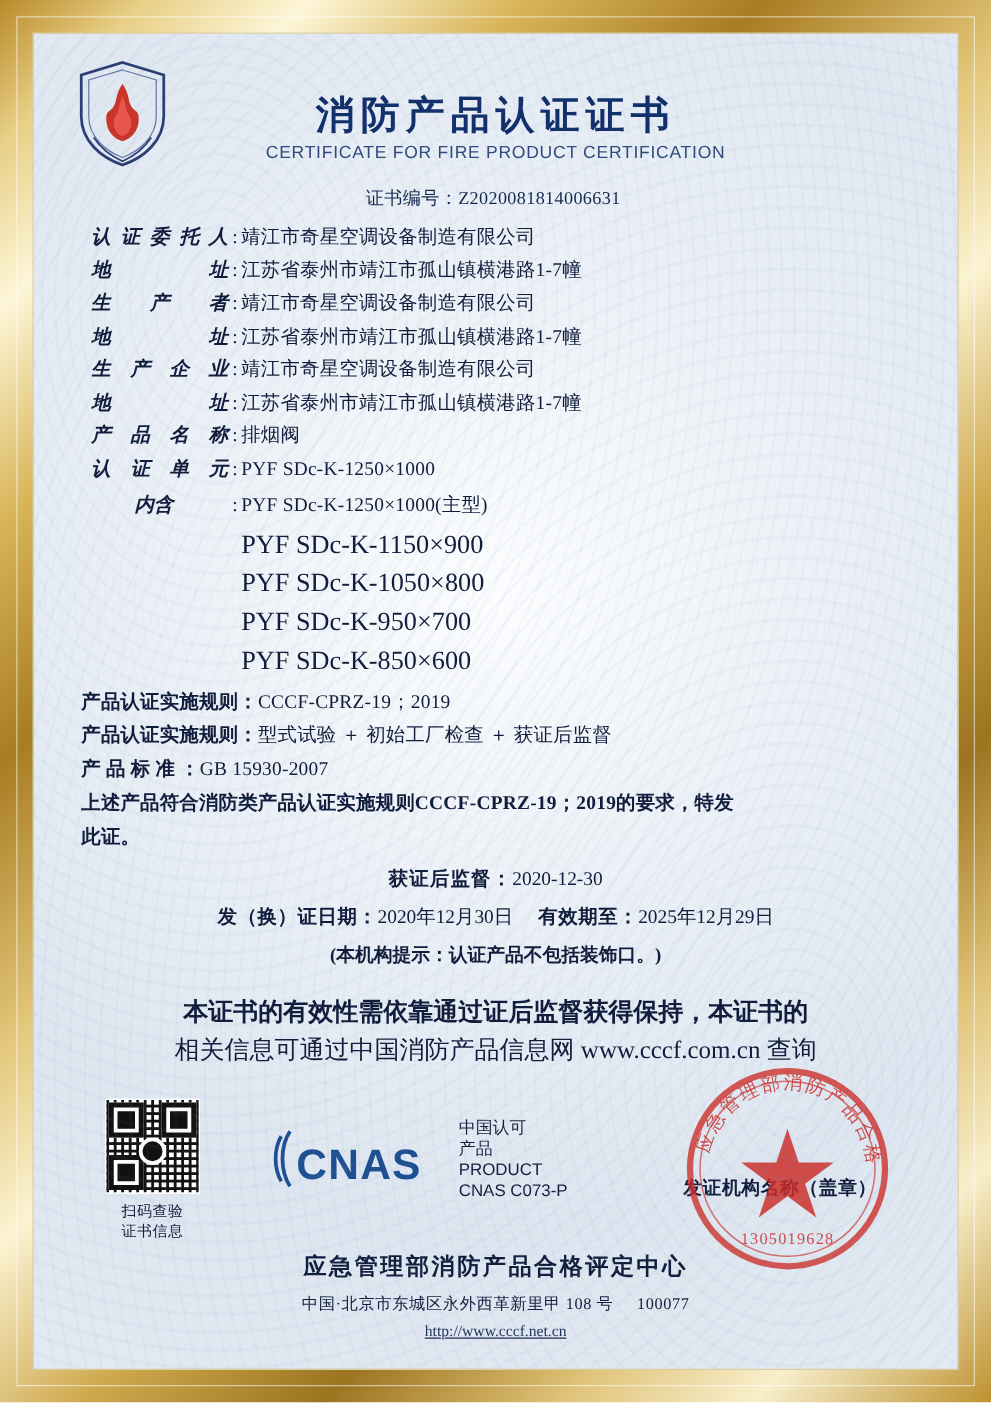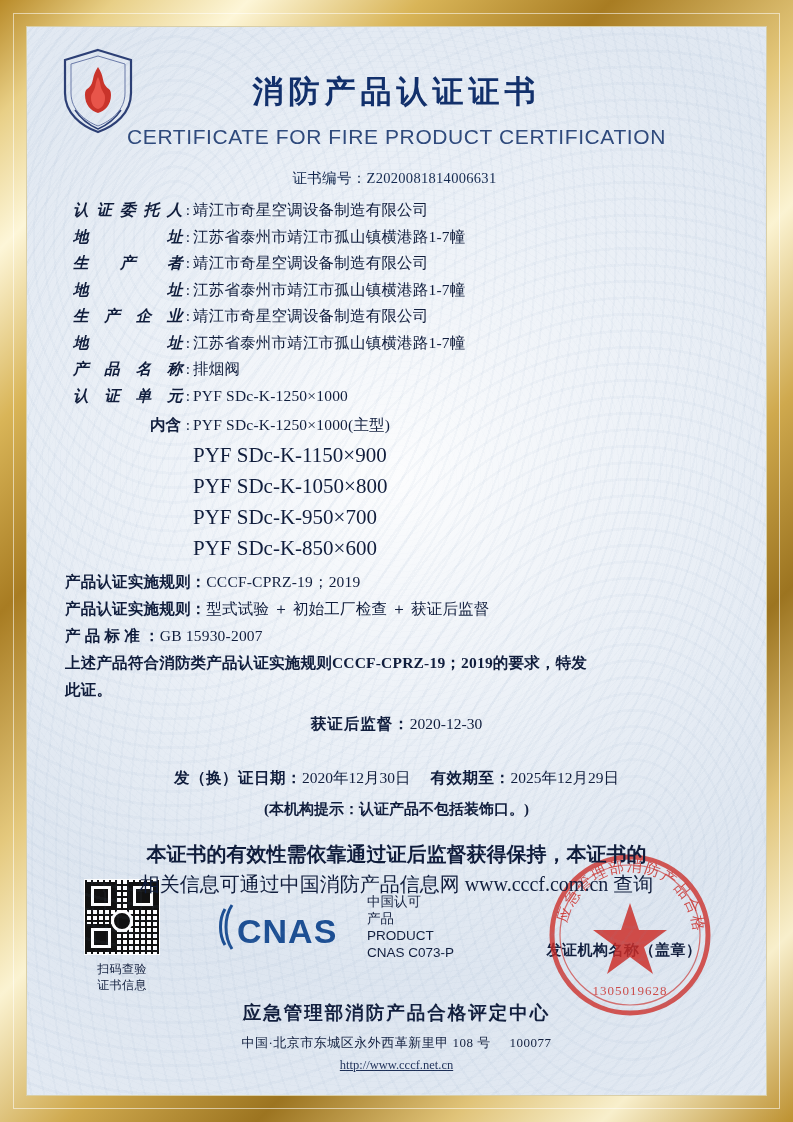--- a/index.html
+++ b/index.html
@@ -81,24 +81,23 @@
     font-family: Liberation Mono, monospace;
     font-size: 31px;
     font-weight: bold;
     letter-spacing: 5px;
     color: #12306b;
     padding-top: 44px;
   }
   .title-en {
     text-align: center;
     font-family: "Liberation Sans", sans-serif;
-    font-size: 21px;
+    font-size: 14px;
     letter-spacing: 0.6px;
     color: #2f4a7c;
-    margin-top: 12px;
   }
 
   .cert-no {
     text-align: center;
     font-size: 14.5px;
     color: #14294f;
     margin-top: 20px;
     padding-right: 4px;
     letter-spacing: 0.3px;
   }
@@ -137,23 +136,24 @@
 
   .sub-row {
     display: flex;
     font-size: 15.5px;
     line-height: 31px;
   }
   .sub-lbl {
     width: 118px;
     flex: 0 0 118px;
     font-weight: bold;
-    text-align: right;
+    text-align: center;
     padding-right: 2px;
     box-sizing: border-box;
+    font-style: italic;
   }
   .sub-sep { flex: 0 0 10px; text-align: center; }
   .sub-val { flex: 1; letter-spacing: 0.2px; }
   .model-line {
     font-size: 21px;
     line-height: 31px;
     padding-left: 128px;
     color: #101d3c;
   }
 
@@ -177,21 +177,20 @@
   }
   .date-first b { letter-spacing: 1px; }
 
   .date-issue {
     display: flex;
     justify-content: center;
     font-size: 15.5px;
     line-height: 30px;
     color: #101d3c;
     gap: 20px;
-    margin-top: 24px;
   }
   .date-issue .k { font-weight: bold; letter-spacing: 0.5px; }
 
   .note {
     text-align: center;
     font-size: 15px;
     font-weight: bold;
     line-height: 28px;
     color: #101d3c;
     margin-top: 2px;

